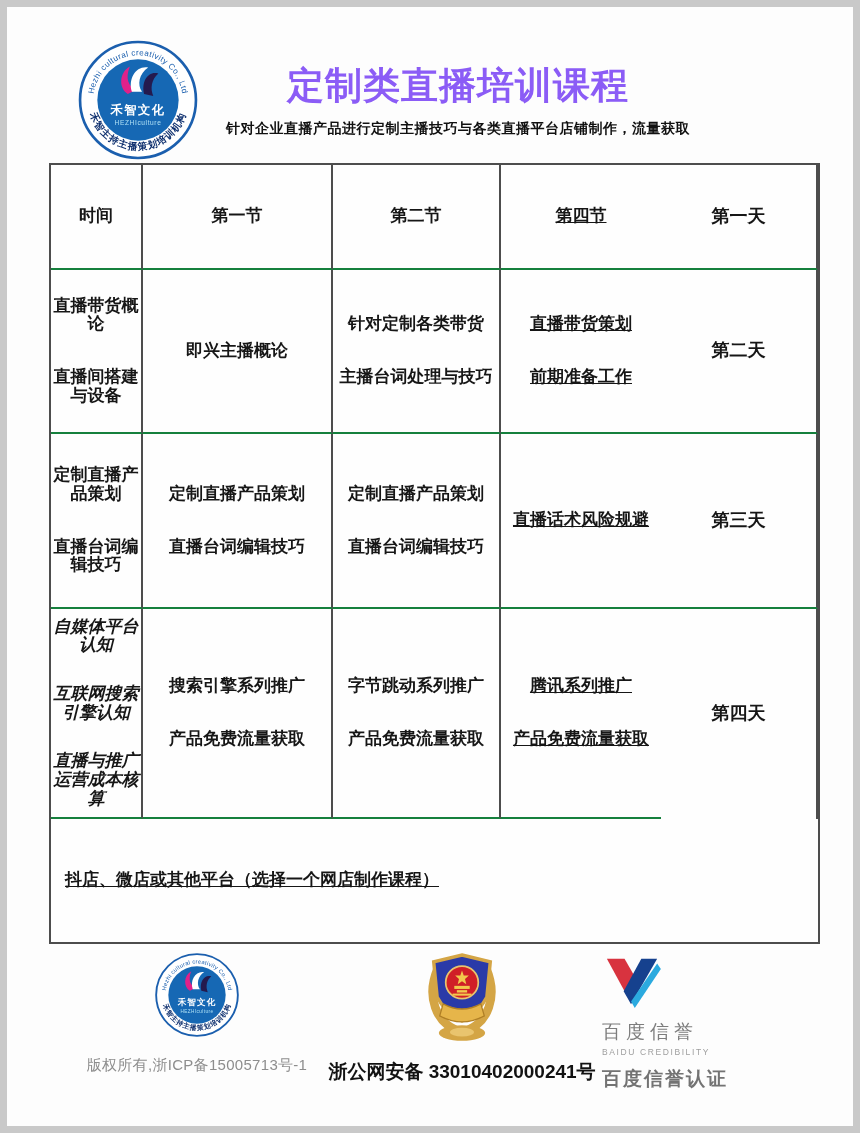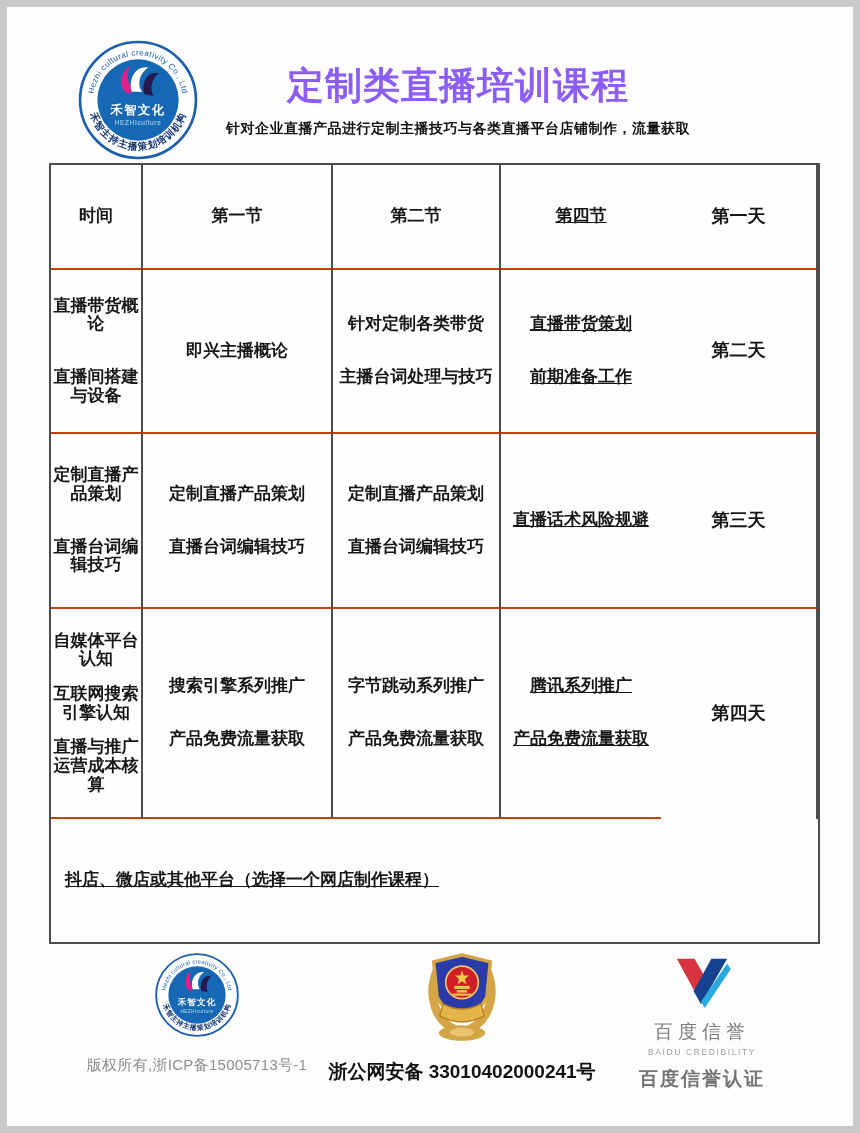--- a/index.html
+++ b/index.html
@@ -25,37 +25,37 @@
   .tbl{
     position:absolute;left:42px;top:156px;
     display:grid;
     grid-template-columns:92px 190px 168px 160px 157px;
     grid-template-rows:105px 164px 175px 210px 123px;
     border:2px solid #4d4d4d;
     background:#fefefe;
   }
   .cell{
     border-right:2px solid #4d4d4d;
-    border-bottom:2px solid #c2410c;
+    border-bottom:2px solid #15803d;
     display:flex;flex-direction:column;justify-content:center;align-items:center;
     gap:34px;
     font-size:17px;font-weight:bold;color:#161616;
     text-align:center;
     overflow:hidden;
   }
   .cell.no-r{border-right:none;text-decoration:underline;}
   .cell.no-b{border-bottom:none;}
   .cell.th{font-size:17px;}
   .cell.day{font-size:18px;}
   .cell.merged{grid-column:span 4;align-items:flex-start;padding-left:14px;box-sizing:border-box;}
   .line{display:block;line-height:1.1;}
   
   .f-left{position:absolute;left:40px;top:945px;width:300px;text-align:center;}
   .f-center{position:absolute;left:305px;top:942px;width:300px;text-align:center;}
-  .f-right{position:absolute;left:595px;top:948px;width:200px;text-align:center;}
+  .f-right{position:absolute;left:595px;top:948px;width:200px;}
   .ftr-logo{width:86px;height:86px;}
   .icp-text{margin-top:14px;font-size:15px;color:#8d8d8d;letter-spacing:.3px;}
   .badge-svg{width:88px;height:96px;}
   .police-text{margin-top:10px;font-size:19px;font-weight:bold;color:#121212;}
   .baidu-v{width:60px;height:54px;}
   .baidu-cn{margin-top:6px;font-size:19px;color:#7d7d7d;letter-spacing:5px;}
   .baidu-en{margin-top:2px;font-size:8.5px;color:#9e9e9e;letter-spacing:1.6px;}
   .baidu-cert{margin-top:9px;font-size:19px;font-weight:600;color:#737373;letter-spacing:2px;}
 </style>
 </head>
@@ -137,21 +137,21 @@
       <span class="line">定制直播产品策划</span>
       <span class="line">直播台词编辑技巧</span>
     </div>
     <div class="cell no-r">
       <span class="line">直播话术风险规避</span>
     </div>
 
     <div class="cell day">
         <span class="line">第三天</span>
       </div>
-    <div class="cell" style="gap:16px;">
+    <div class="cell" style="gap:30px;font-style:italic;">
       <span class="line">自媒体平台认知</span>
       <span class="line">互联网搜索引擎认知</span>
       <span class="line">直播与推广运营成本核算</span>
     </div>
     <div class="cell">
       <span class="line">搜索引擎系列推广</span>
       <span class="line">产品免费流量获取</span>
     </div>
     <div class="cell">
       <span class="line">字节跳动系列推广</span>

